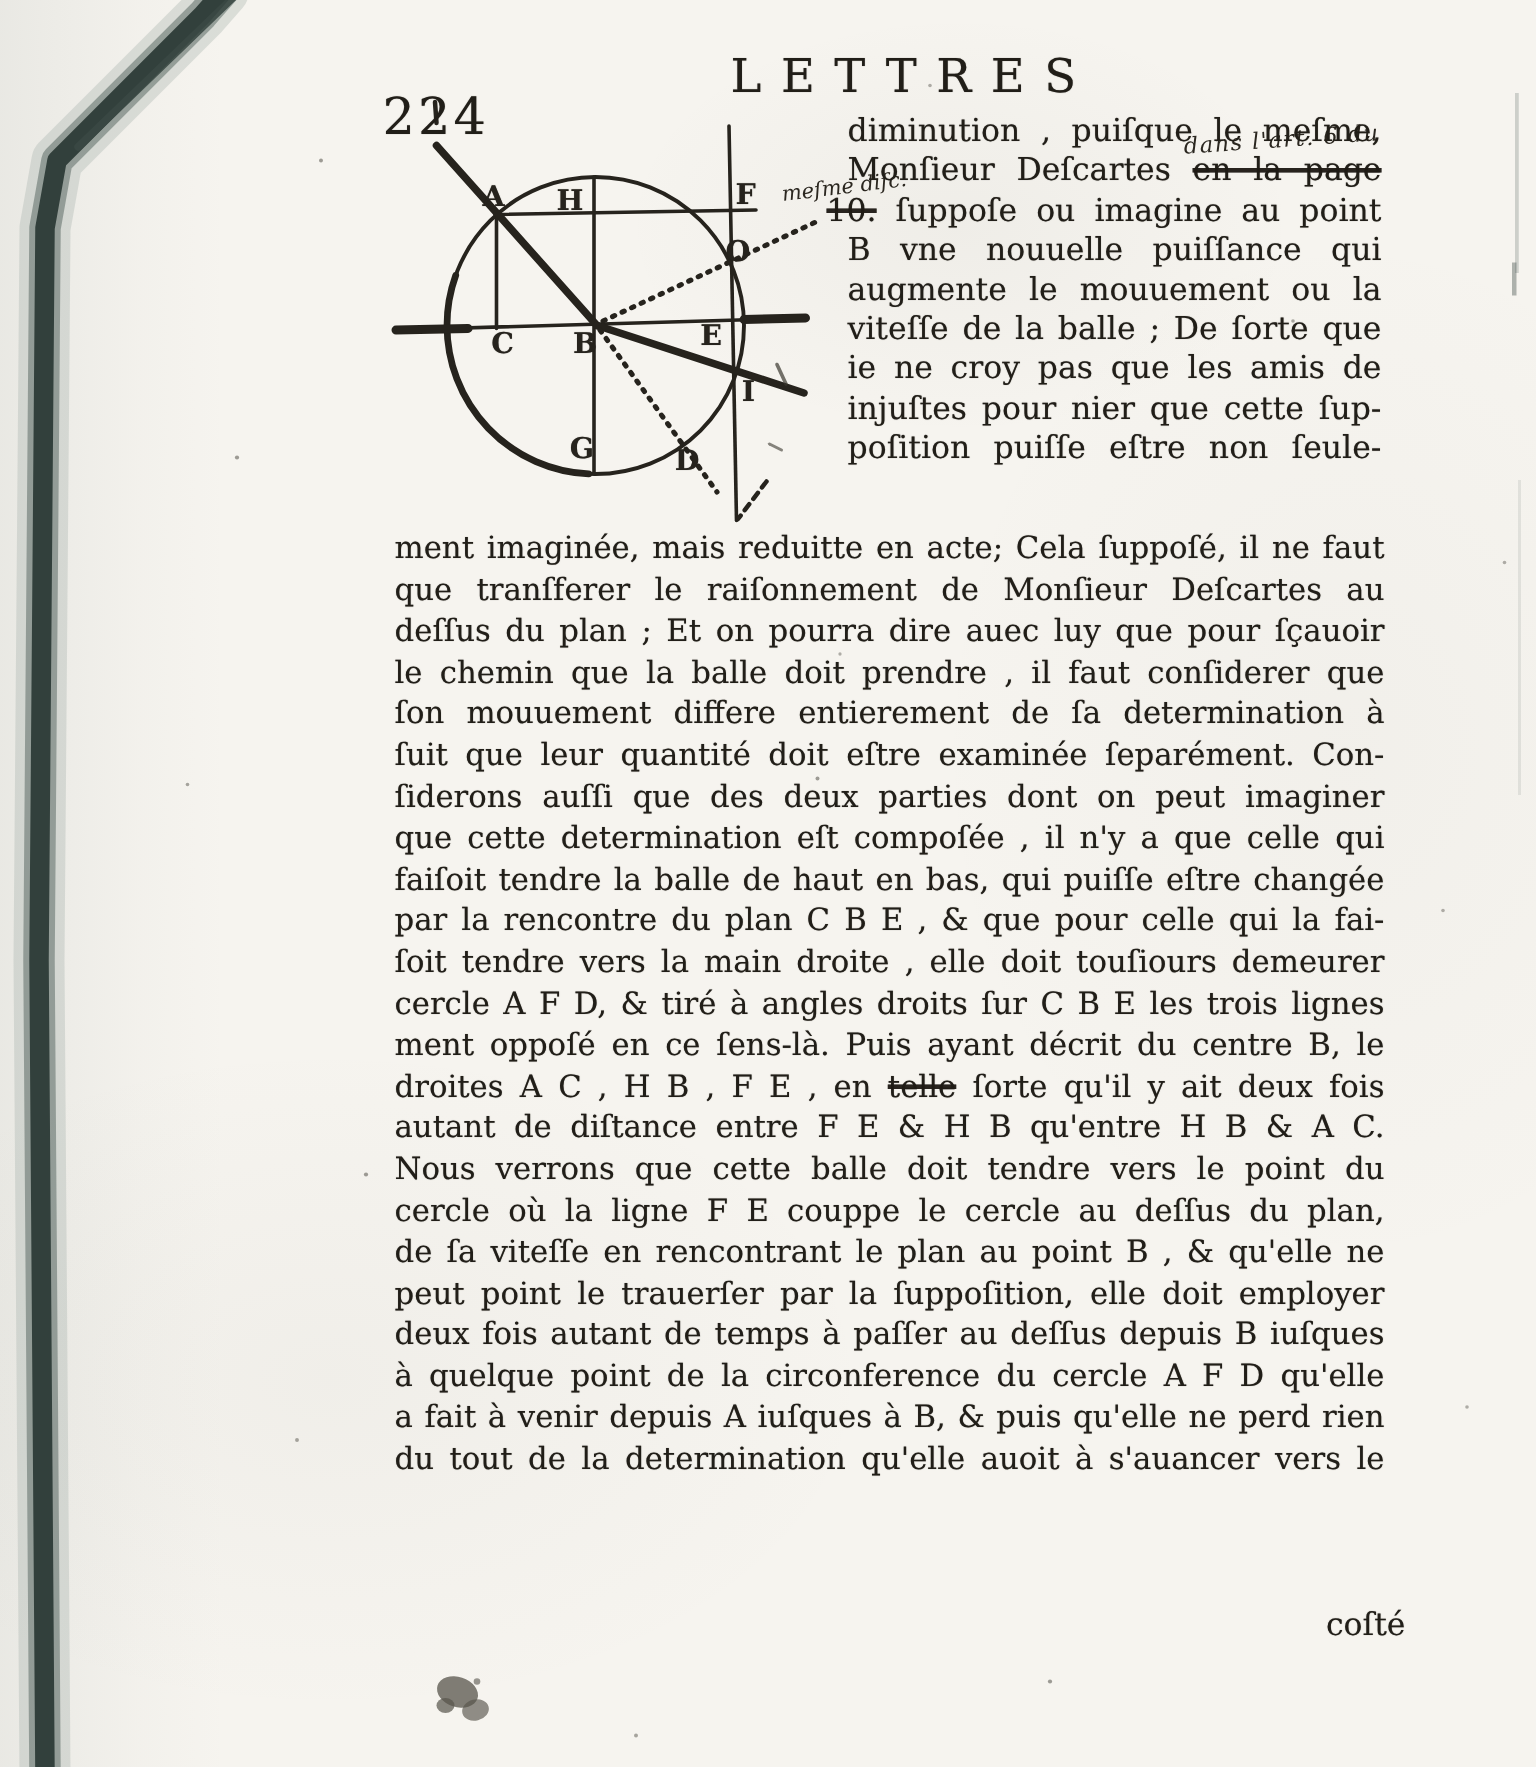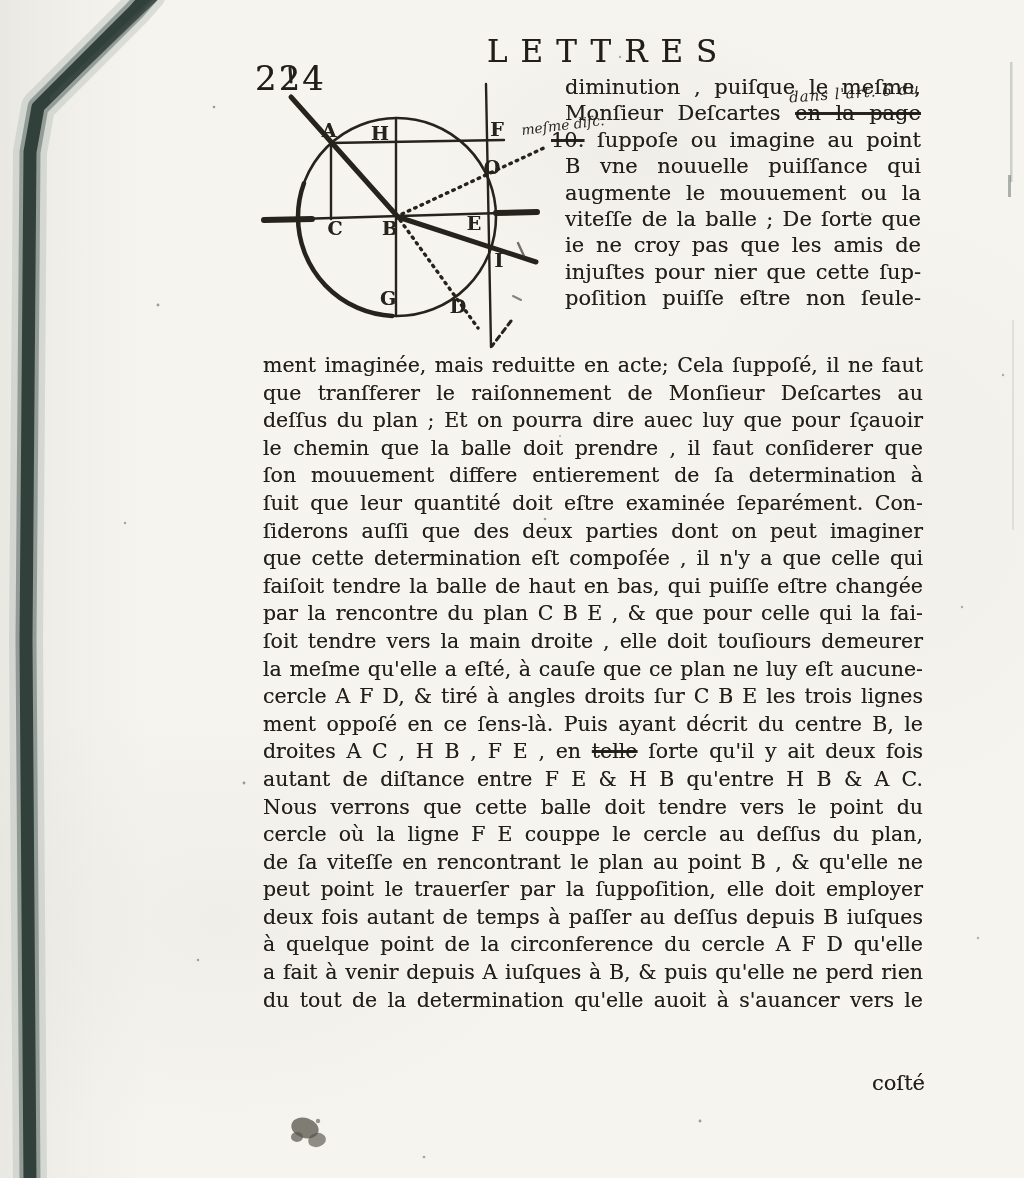--- a/index.html
+++ b/index.html
@@ -17,21 +17,21 @@
   }
   .art{position:absolute;left:0;top:0;z-index:1;pointer-events:none;}
   .txt{position:absolute;z-index:2;}
   .pagenum{left:255px;top:46px;font-size:34px;letter-spacing:2px;margin-top:12px;}
   .header{left:487px;top:33px;font-size:31px;letter-spacing:13px;white-space:nowrap;}
   .col{left:565px;top:74px;width:356px;font-size:21px;line-height:26.4px;}
   .bodytext{left:263px;top:352px;width:660px;font-size:20.5px;line-height:27.6px;}
   .line{text-align:justify;text-align-last:justify;}
   .line.outdent{text-indent:-14px;}
   .struck{text-decoration:line-through;text-decoration-thickness:3.2px;text-decoration-color:rgba(30,26,20,0.9);}
-  .catchword{left:265px;top:1071px;width:660px;text-align:right;font-size:21px;}
+  .catchword{left:277px;top:1071px;width:660px;text-align:right;font-size:21px;}
   .annot{font-style:italic;color:var(--annotation-ink,#2b2720);white-space:nowrap;text-shadow:none;}
   .annot-interline{left:789px;top:84px;font-size:15px;transform:rotate(-4deg);letter-spacing:1px;}
   .annot-margin{left:521px;top:117px;font-size:14px;transform:rotate(-7deg);}
 </style>
 </head>
 <body>
 
 <div class="page">
 
   <svg class="art" width="1024" height="1178" viewBox="0 0 1024 1178">
@@ -130,21 +130,20 @@
       <div class="line"><span>que tranſferer le raiſonnement de Monſieur Deſcartes au</span></div>
       <div class="line"><span>deſſus du plan ; Et on pourra dire auec luy que pour ſçauoir</span></div>
       <div class="line"><span>le chemin que la balle doit prendre , il faut conſiderer que</span></div>
       <div class="line"><span>ſon mouuement differe entierement de ſa determination à</span></div>
       <div class="line"><span>ſuit que leur quantité doit eſtre examinée ſeparément. Con-</span></div>
       <div class="line"><span>ſiderons auſſi que des deux parties dont on peut imaginer</span></div>
       <div class="line"><span>que cette determination eſt compoſée , il n'y a que celle qui</span></div>
       <div class="line"><span>faiſoit tendre la balle de haut en bas, qui puiſſe eſtre changée</span></div>
       <div class="line"><span>par la rencontre du plan C B E , &amp; que pour celle qui la fai-</span></div>
       <div class="line"><span>ſoit tendre vers la main droite , elle doit touſiours demeurer</span></div>
-      <div class="line"><span>la meſme qu'elle a eſté, à cauſe que ce plan ne luy eſt aucune-</span></div>
       <div class="line"><span>cercle A F D, &amp; tiré à angles droits ſur C B E les trois lignes</span></div>
       <div class="line"><span>ment oppoſé en ce ſens-là. Puis ayant décrit du centre B, le</span></div>
       <div class="line"><span>droites A C , H B , F E , en </span><span class="struck">telle</span><span> ſorte qu'il y ait deux fois</span></div>
       <div class="line"><span>autant de diſtance entre F E &amp; H B qu'entre H B &amp; A C.</span></div>
       <div class="line"><span>Nous verrons que cette balle doit tendre vers le point du</span></div>
       <div class="line"><span>cercle où la ligne F E couppe le cercle au deſſus du plan,</span></div>
       <div class="line"><span>de ſa viteſſe en rencontrant le plan au point B , &amp; qu'elle ne</span></div>
       <div class="line"><span>peut point le trauerſer par la ſuppoſition, elle doit employer</span></div>
       <div class="line"><span>deux fois autant de temps à paſſer au deſſus depuis B iuſques</span></div>
       <div class="line"><span>à quelque point de la circonference du cercle A F D qu'elle</span></div>

